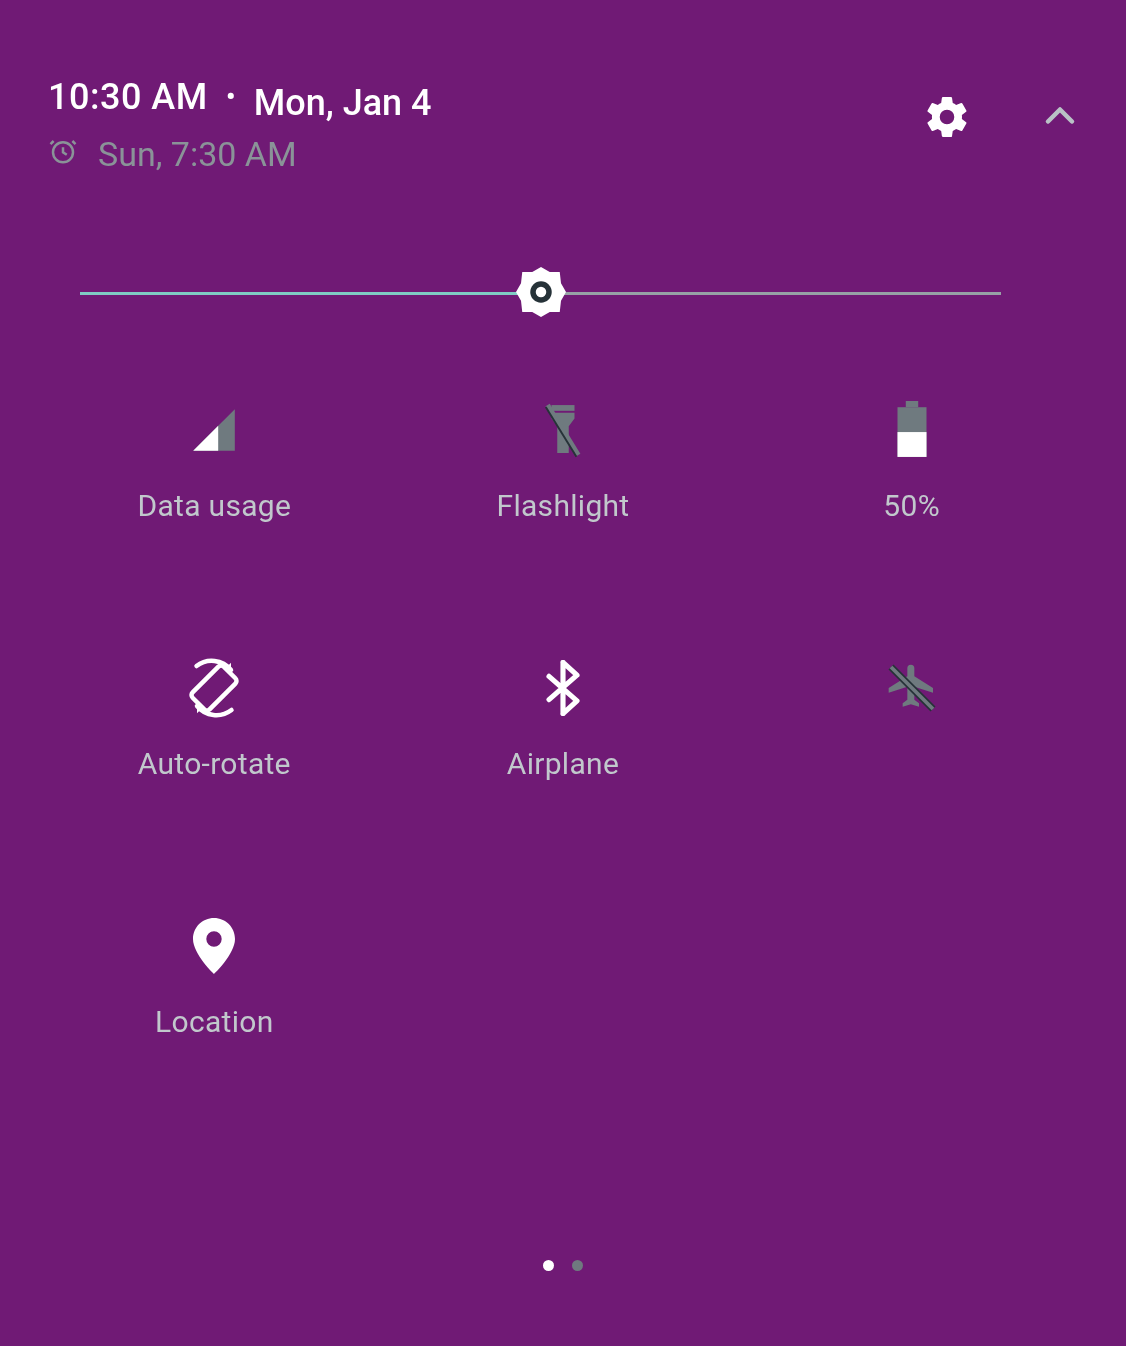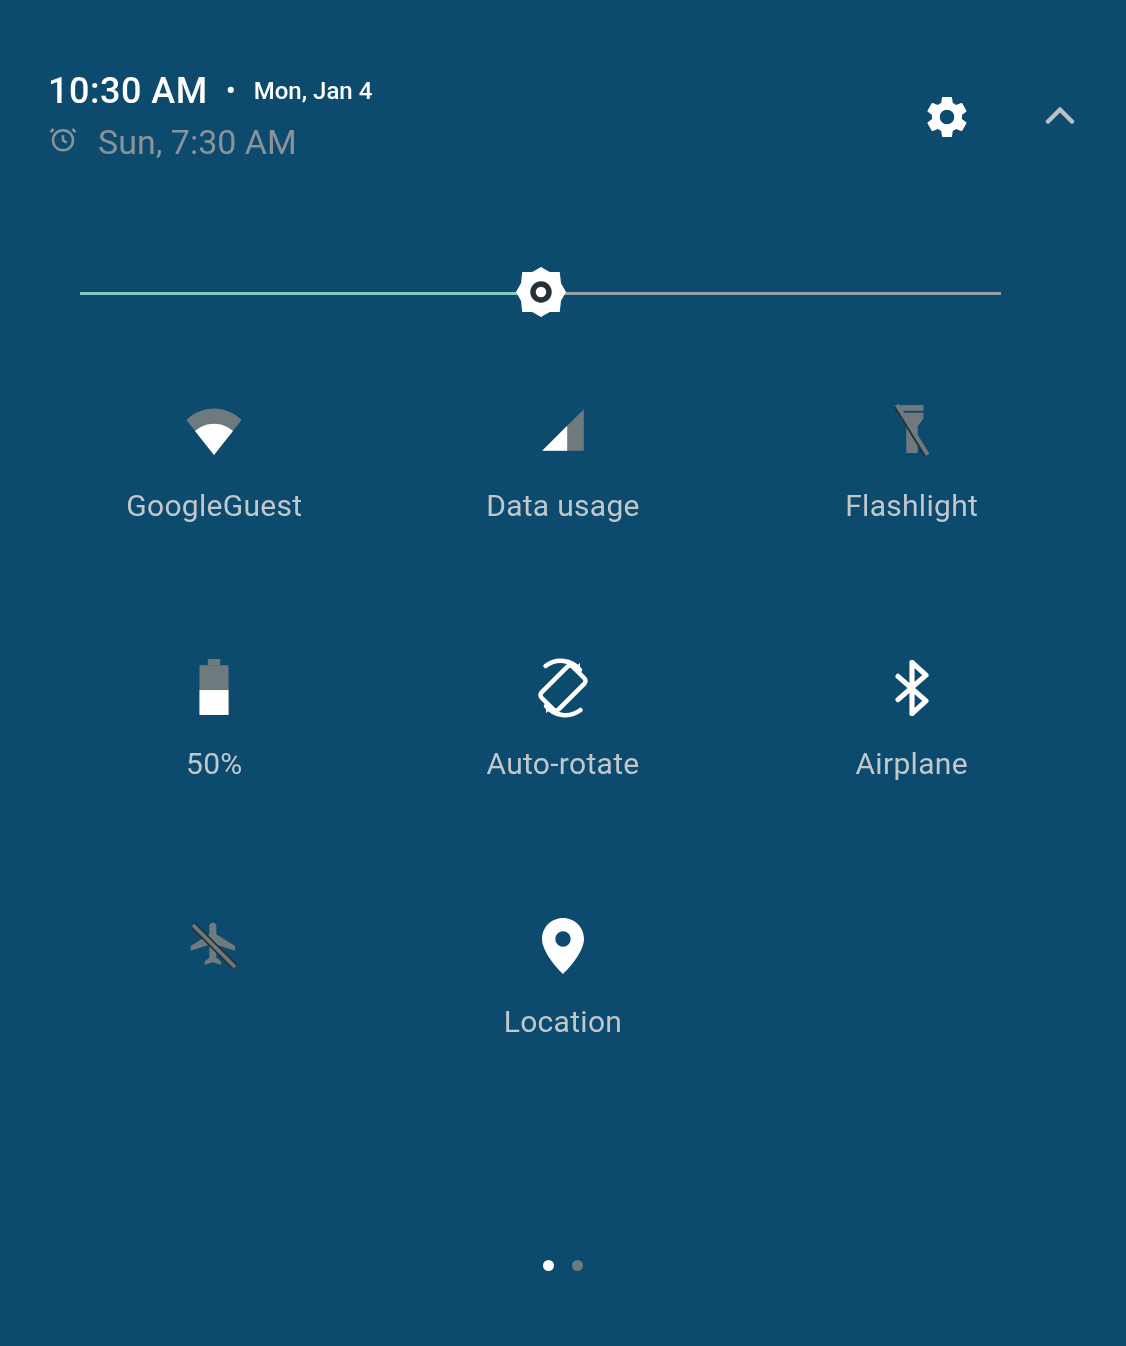--- a/index.html
+++ b/index.html
@@ -1,31 +1,31 @@
 <!DOCTYPE html>
 <html><head>
 <meta charset="utf-8">
 <style>
   html,body{margin:0;padding:0;background:#000;}
   *{box-sizing:border-box;font-family:Roboto,"Helvetica Neue",Arial,sans-serif;-webkit-font-smoothing:antialiased;}
   .panel{
     width:1126px;height:1346px;
-    background:#0c4a6e;
+    background:#701a75;
     position:relative;
     color:#fff;
     overflow:hidden;
   }
   
   .header{
     position:absolute;left:48px;top:70px;right:48px;
   }
   .clock-row{display:flex;align-items:center;gap:18px;}
   .time{font-size:36px;font-weight:500;color:#fff;letter-spacing:.5px;}
   .dot-sep{font-size:30px;color:#fff;line-height:1;}
-  .date{font-size:24px;font-weight:500;color:#fff;}
+  .date{font-size:36px;font-weight:500;color:#fff;margin-top:12px;}
   .alarm-row{display:flex;align-items:center;gap:20px;margin-top:10px;color:#8a9398;font-size:34px;}
   .alarm-row svg{width:30px;height:30px;}
   .hdr-right{position:absolute;right:48px;top:92px;display:flex;align-items:center;gap:70px;}
   .gear svg{width:50px;height:50px;}
   .caret svg{width:36px;height:36px;}
   
   .slider-wrap{
     position:absolute;left:80px;right:125px;top:267px;height:50px;
   }
   .track{
@@ -108,29 +108,20 @@
           <polygon points="12 2 15.5 4 19.5 4 20 8.5 22 12 20 15.5 19.5 20 15.5 20 12 22 8.5 20 4.5 20 4 15.5 2 12 4 8.5 4.5 4 8.5 4" fill="#ffffff"></polygon>
           <circle cx="12" cy="12" r="4.3" fill="#263238"></circle>
           <circle cx="12" cy="12" r="2.1" fill="#ffffff"></circle>
         </svg>
       </span>
     </div>
   </div>
 
   <div class="grid">
 
-    <div class="tile">
-      <span class="ic">
-        <svg width="62" height="50" viewBox="0 0 24 20">
-          <path d="M12 20 1 6C4 3 8 1.4 12 1.4S20 3 23 6Z" fill="#6f7a7f"></path>
-          <path d="M12 20 4.4 10.4C6.5 8.6 9.1 7.5 12 7.5s5.5 1.1 7.6 2.9Z" fill="#ffffff"></path>
-        </svg>
-      </span>
-      <span class="lbl">GoogleGuest</span>
-    </div>
 
     <div class="tile">
       <span class="ic">
         <svg width="50" height="50" viewBox="0 0 24 24">
           <path d="M2 22 22 2v20Z" fill="#6f7a7f"></path>
           <path d="M2 22 14 10v12Z" fill="#ffffff"></path>
         </svg>
       </span>
       <span class="lbl">Data usage</span>
     </div>

